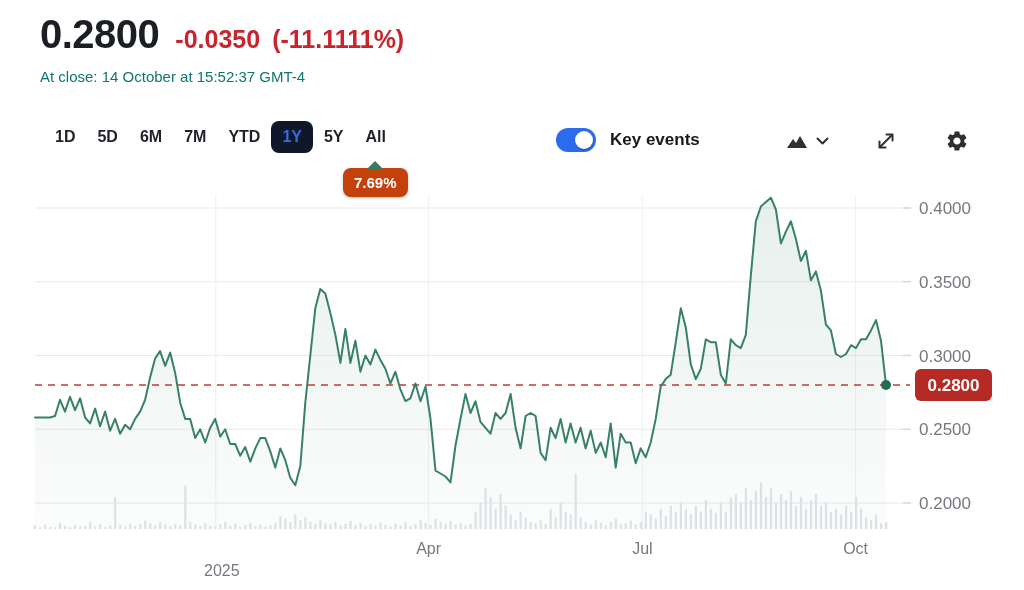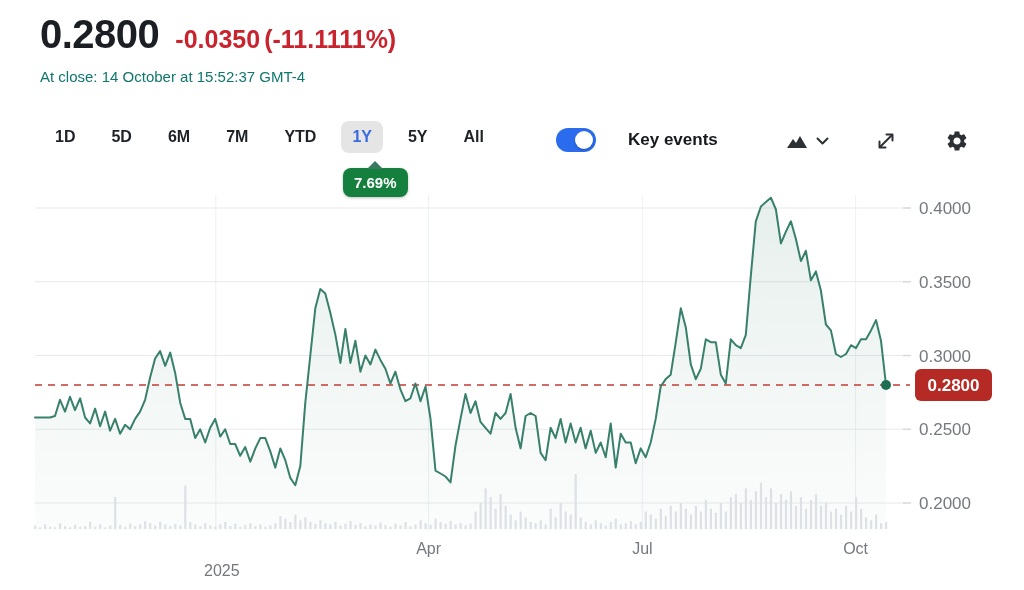--- a/index.html
+++ b/index.html
@@ -2,43 +2,43 @@
 <html><head>
 <meta charset="utf-8">
 <style>
   html,body { margin:0; padding:0; }
   body {
     width:1024px; height:590px; background:#ffffff; position:relative;
     overflow:hidden; font-family:"Liberation Sans", sans-serif;
   }
   .price-row { position:absolute; left:40px; top:12px; display:flex; align-items:baseline; gap:16px; }
   .price { font-size:40px; font-weight:800; color:#1b1e23; letter-spacing:-0.5px; line-height:1.1; }
-  .change-group { display:flex; gap:4px; align-items:baseline; }
+  .change-group { display:flex; gap:12px; align-items:baseline; }
   .change { font-size:25px; font-weight:700; color:#c9232e; }
   .at-close { position:absolute; left:40px; top:68px; font-size:15px; color:#0f766e; }
 
-  .ranges { position:absolute; left:44px; top:121px; display:flex; gap:14px; align-items:flex-end; }
+  .ranges { position:absolute; left:44px; top:121px; display:flex; align-items:flex-end; }
   .range-tab {
     font-family:"Liberation Sans", sans-serif; font-size:16px; font-weight:700; color:#1e2126;
     background:none; border:none; padding:8px 11px; border-radius:8px; cursor:pointer; line-height:1;
   }
-  .range-tab.active { color:#3b6ae0; background:#e5e5e5; }
-
-  .key-events { position:absolute; left:556px; top:128px; display:flex; align-items:center; gap:32px; }
+  .range-tab.active { color:#3b6ae0; background:#0f172a; }
+
+  .key-events { position:absolute; left:556px; top:128px; display:flex; align-items:center; gap:14px; }
   .toggle { width:40px; height:24px; border-radius:12px; background:#2b6bed; position:relative; cursor:pointer; border:none; padding:0; }
   .toggle .knob { position:absolute; right:3px; top:3px; width:18px; height:18px; border-radius:50%; background:#ffffff; box-shadow:0 1px 2px rgba(0,0,0,.25); }
   .key-events-label { font-size:17px; font-weight:700; color:#17191d; }
 
   .icon-btn { position:absolute; background:none; border:none; padding:2px; cursor:pointer; display:flex; align-items:center; }
   #chart-type-btn { left:784px; top:131px; gap:8px; }
   #expand-btn { left:873px; top:128px; }
   #settings-btn { left:943px; top:127px; }
 
   .return-badge {
-    position:absolute; left:343px; top:168px; background:#15803d; color:#ffffff;
+    position:absolute; left:343px; top:168px; background:#c2410c; color:#ffffff;
     font-size:15px; font-weight:700; padding:7px 11px; border-radius:8px;
     box-shadow:0 1px 3px rgba(0,0,0,.25); line-height:1;
   }
   .return-badge::before {
     content:""; position:absolute; top:-7px; left:50%; margin-left:-8px; width:0; height:0;
     border-left:8px solid transparent; border-right:8px solid transparent; border-bottom:8px solid #38795f;
   }
 
   #chart-wrap { position:absolute; left:0; top:0; width:925px; height:590px; }
   #chart-svg { position:absolute; left:0; top:0; }

